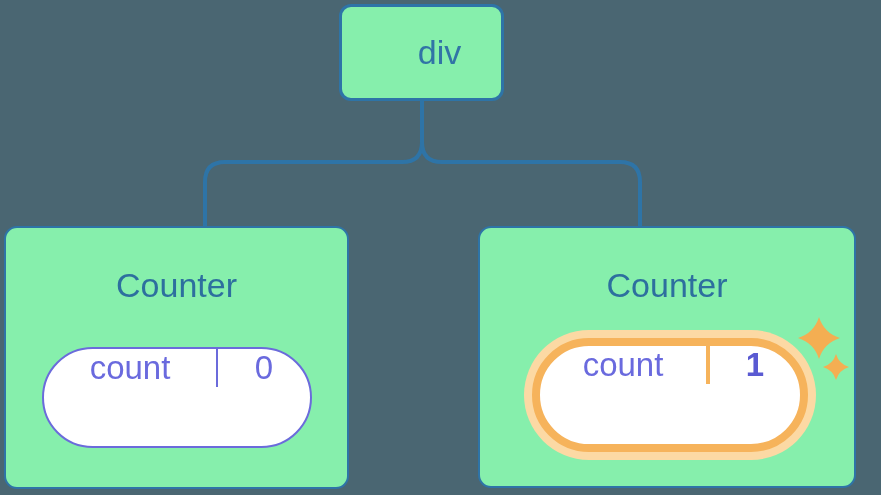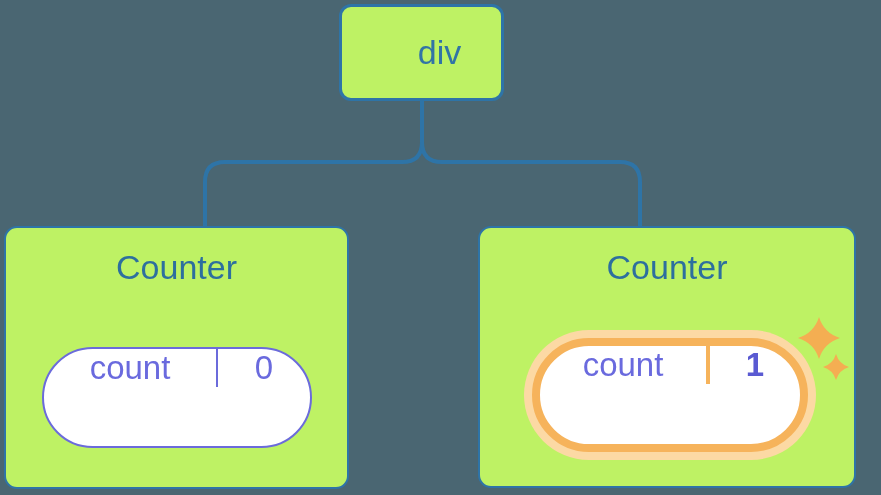--- a/index.html
+++ b/index.html
@@ -11,21 +11,21 @@
     overflow: hidden;
     font-family: "Liberation Sans", sans-serif;
   }
   .connector-svg {
     position: absolute;
     left: 0; top: 0;
     width: 881px; height: 495px;
   }
   .node {
     position: absolute;
-    background: #bef264;
+    background: #86efac;
     box-sizing: border-box;
     padding-left: 36px;
   }
   .root-node {
     left: 339px; top: 4px;
     width: 165px; height: 97px;
     border: 3px solid #2e74a7;
     border-radius: 12px;
     display: flex;
     align-items: center;
@@ -42,21 +42,21 @@
   .counter-left {
     left: 4px; top: 226px;
     width: 345px; height: 263px;
   }
   .counter-right {
     left: 478px; top: 226px;
     width: 378px; height: 262px;
   }
   .counter-title {
     position: absolute;
-    left: 0; top: 20px;
+    left: 0; top: 38px;
     width: 100%;
     text-align: center;
     font-size: 34px;
     font-weight: 500;
     color: #2d6f9e;
   }
   .state-pill {
     position: absolute;
     box-sizing: border-box;
     display: flex;

